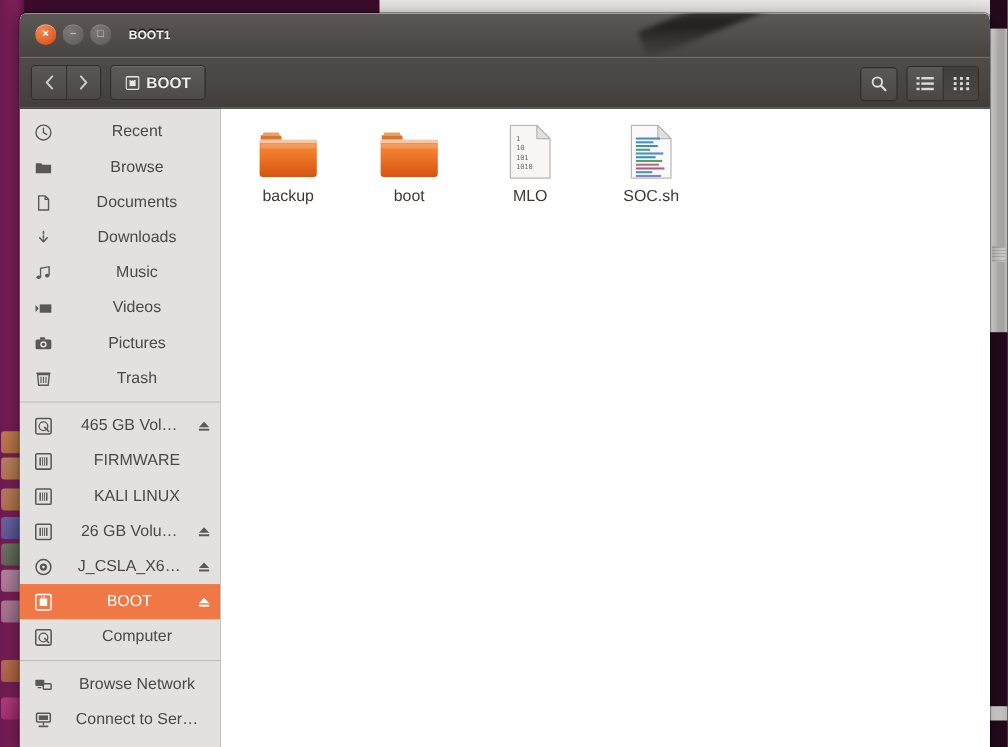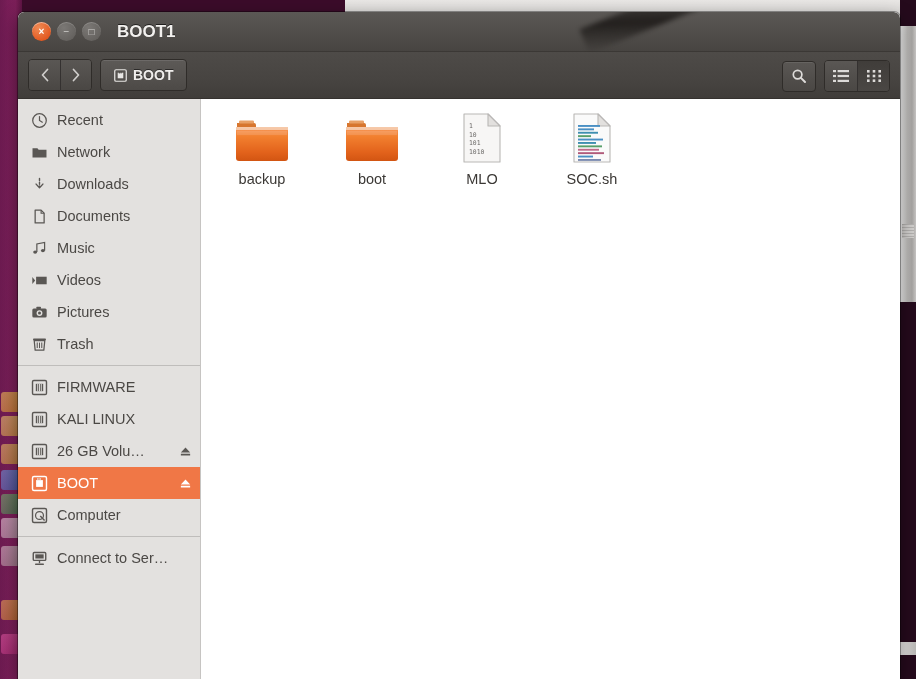--- a/index.html
+++ b/index.html
@@ -83,21 +83,21 @@
     color: #fff; font-weight: bold;
     box-shadow: inset 0 1px 0 rgba(255,255,255,.45);
   }
   #btn-min, #btn-max {
     background: radial-gradient(circle at 35% 30%, #7b7875, #65625f 75%, #575451);
     color: #d5d3d1;
     box-shadow: inset 0 1px 0 rgba(255,255,255,.18);
   }
   #window-title {
     margin-left: 16px; color: #f2f0ee;
-    font-size: 17px; font-weight: bold;
+    font-size: 11px; font-weight: bold;
     text-shadow: 0 -1px 0 rgba(0,0,0,.6);
   }
   #titlebar-smudge {
     position: absolute; right: 200px; top: -6px;
     width: 120px; height: 26px;
     background: linear-gradient(20deg, rgba(25,22,20,0) 0%, rgba(25,22,20,.85) 45%, rgba(25,22,20,0) 100%);
     transform: rotate(-22deg); filter: blur(2.5px);
     pointer-events: none;
   }
 
@@ -162,21 +162,21 @@
     display: flex; align-items: center;
     height: 32px; padding: 0 8px 0 12px;
     color: #4b4845; font-size: 14.5px;
     cursor: pointer; white-space: nowrap;
   }
   .side-item .s-icon {
     width: 18px; height: 18px; flex: none; margin-right: 9px;
     display: flex; align-items: center; justify-content: center;
     color: #5a5754;
   }
-  .side-item .s-label { flex: 1; overflow: hidden; text-overflow: ellipsis; }
+  .side-item .s-label { flex: 1; overflow: hidden; text-overflow: ellipsis; text-align: center; }
   .side-item .eject {
     flex: none; width: 14px; height: 14px;
     display: flex; align-items: center; justify-content: center;
     color: #5a5754;
   }
   .side-item.selected {
     background: #f07746; color: #ffffff;
   }
   .side-item.selected .s-icon,
   .side-item.selected .eject { color: #ffffff; }
@@ -322,39 +322,39 @@
               </svg>
             </span>
             <span class="s-label">Recent</span>
           </div>
           <div class="side-item">
             <span class="s-icon">
               <svg width="17" height="17" viewBox="0 0 18 18">
                 <path d="M1.6 4.6 h5.2 l1.3 1.6 h8.3 v8.2 h-14.8 z" fill="currentColor"></path>
               </svg>
             </span>
-            <span class="s-label">Network</span>
+            <span class="s-label">Browse</span>
+          </div>
+          <div class="side-item">
+            <span class="s-icon">
+              <svg width="17" height="17" viewBox="0 0 18 18">
+                <path d="M4.4 2.2 h6.3 l3.2 3.2 v10.4 h-9.5 z" fill="none" stroke="currentColor" stroke-width="1.35" stroke-linejoin="round"></path>
+                <path d="M10.7 2.3 v3.3 h3.2" fill="none" stroke="currentColor" stroke-width="1.2"></path>
+              </svg>
+            </span>
+            <span class="s-label">Documents</span>
           </div>
           <div class="side-item">
             <span class="s-icon">
               <svg width="17" height="17" viewBox="0 0 18 18">
                 <path d="M9 2.6 V11.4" stroke="currentColor" stroke-width="1.5" stroke-linecap="round" stroke-dasharray="2.2 1.8"></path>
                 <path d="M5.4 8.6 L9 12.4 L12.6 8.6" fill="none" stroke="currentColor" stroke-width="1.5" stroke-linecap="round" stroke-linejoin="round"></path>
               </svg>
             </span>
             <span class="s-label">Downloads</span>
-          </div>
-          <div class="side-item">
-            <span class="s-icon">
-              <svg width="17" height="17" viewBox="0 0 18 18">
-                <path d="M4.4 2.2 h6.3 l3.2 3.2 v10.4 h-9.5 z" fill="none" stroke="currentColor" stroke-width="1.35" stroke-linejoin="round"></path>
-                <path d="M10.7 2.3 v3.3 h3.2" fill="none" stroke="currentColor" stroke-width="1.2"></path>
-              </svg>
-            </span>
-            <span class="s-label">Documents</span>
           </div>
           <div class="side-item">
             <span class="s-icon">
               <svg width="17" height="17" viewBox="0 0 18 18">
                 <path d="M6.2 12.6 V4.2 L14.4 2.6 V11" fill="none" stroke="currentColor" stroke-width="1.3"></path>
                 <ellipse cx="4.4" cy="12.8" rx="2.1" ry="1.7" fill="currentColor"></ellipse>
                 <ellipse cx="12.6" cy="11.2" rx="2.1" ry="1.7" fill="currentColor"></ellipse>
               </svg>
             </span>
             <span class="s-label">Music</span>
@@ -392,20 +392,36 @@
               </svg>
             </span>
             <span class="s-label">Trash</span>
           </div>
         </div>
       <div class="side-sep"></div>
       <div id="devices-list">
           <div class="side-item">
             <span class="s-icon">
               <svg width="17" height="17" viewBox="0 0 18 18">
+                <rect x="1.6" y="1.6" width="14.8" height="14.8" rx="1.6" fill="none" stroke="currentColor" stroke-width="1.5"></rect>
+                <circle cx="9" cy="9" r="4.2" fill="none" stroke="currentColor" stroke-width="1.3"></circle>
+                <path d="M9.8 9.6 L14.4 14.4" stroke="currentColor" stroke-width="1.5"></path>
+              </svg>
+            </span>
+            <span class="s-label">465 GB Vol…</span>
+            <span class="eject">
+              <svg width="13" height="13" viewBox="0 0 14 14">
+                <path d="M7 2.6 L12 8 H2 Z" fill="currentColor"></path>
+                <rect x="2" y="9.4" width="10" height="1.9" fill="currentColor"></rect>
+              </svg>
+            </span>
+          </div>
+          <div class="side-item">
+            <span class="s-icon">
+              <svg width="17" height="17" viewBox="0 0 18 18">
                 <rect x="1.6" y="1.6" width="14.8" height="14.8" rx="1.4" fill="none" stroke="currentColor" stroke-width="1.5"></rect>
                 <rect x="5.1" y="5.1" width="7.8" height="7.8" fill="currentColor"></rect>
                 <g stroke="#e3e1df" stroke-width="1">
                   <path d="M7.1 5.1 V12.9"></path>
                   <path d="M9 5.1 V12.9"></path>
                   <path d="M10.9 5.1 V12.9"></path>
                 </g>
               </svg>
             </span>
             <span class="s-label">FIRMWARE</span>
@@ -437,20 +453,36 @@
               </svg>
             </span>
             <span class="s-label">26 GB Volu…</span>
             <span class="eject">
               <svg width="13" height="13" viewBox="0 0 14 14">
                 <path d="M7 2.6 L12 8 H2 Z" fill="currentColor"></path>
                 <rect x="2" y="9.4" width="10" height="1.9" fill="currentColor"></rect>
               </svg>
             </span>
           </div>
+          <div class="side-item">
+            <span class="s-icon">
+              <svg width="17" height="17" viewBox="0 0 18 18">
+                <circle cx="9" cy="9" r="7.2" fill="none" stroke="currentColor" stroke-width="1.5"></circle>
+                <circle cx="9" cy="9" r="3.5" fill="currentColor"></circle>
+                <circle cx="9" cy="9" r="1.3" fill="#e3e1df"></circle>
+              </svg>
+            </span>
+            <span class="s-label">J_CSLA_X6…</span>
+            <span class="eject">
+              <svg width="13" height="13" viewBox="0 0 14 14">
+                <path d="M7 2.6 L12 8 H2 Z" fill="currentColor"></path>
+                <rect x="2" y="9.4" width="10" height="1.9" fill="currentColor"></rect>
+              </svg>
+            </span>
+          </div>
           <div class="side-item selected">
             <span class="s-icon">
               <svg width="17" height="17" viewBox="0 0 18 18">
                 <rect x="1.6" y="1.6" width="14.8" height="14.8" rx="1.6" fill="none" stroke="currentColor" stroke-width="1.5"></rect>
                 <rect x="5.4" y="5.4" width="7.2" height="7.2" fill="currentColor"></rect>
                 <rect x="6.6" y="3.2" width="1.3" height="2.4" fill="#e3e1df"></rect>
                 <rect x="9" y="3.2" width="1.3" height="2.4" fill="#e3e1df"></rect>
               </svg>
             </span>
             <span class="s-label">BOOT</span>
@@ -467,20 +499,30 @@
                 <rect x="1.6" y="1.6" width="14.8" height="14.8" rx="1.6" fill="none" stroke="currentColor" stroke-width="1.5"></rect>
                 <circle cx="9" cy="9" r="4.2" fill="none" stroke="currentColor" stroke-width="1.3"></circle>
                 <path d="M9.8 9.6 L14.4 14.4" stroke="currentColor" stroke-width="1.5"></path>
               </svg>
             </span>
             <span class="s-label">Computer</span>
           </div>
         </div>
       <div class="side-sep"></div>
       <div id="network-list">
+          <div class="side-item">
+            <span class="s-icon">
+              <svg width="17" height="17" viewBox="0 0 18 18">
+                <rect x="1.2" y="4.2" width="8.6" height="6" rx="0.8" fill="currentColor"></rect>
+                <rect x="8.8" y="8" width="7.6" height="5.4" rx="0.8" fill="none" stroke="currentColor" stroke-width="1.4"></rect>
+                <path d="M3.4 11.8 h3.6" stroke="currentColor" stroke-width="1.3"></path>
+              </svg>
+            </span>
+            <span class="s-label">Browse Network</span>
+          </div>
           <div class="side-item">
             <span class="s-icon">
               <svg width="17" height="17" viewBox="0 0 18 18">
                 <rect x="2.4" y="2.6" width="13.2" height="8.4" rx="1" fill="none" stroke="currentColor" stroke-width="1.5"></rect>
                 <rect x="4.6" y="4.6" width="8.8" height="4.4" fill="currentColor"></rect>
                 <path d="M9 11.2 V14" stroke="currentColor" stroke-width="1.4"></path>
                 <path d="M5 15.2 h8" stroke="currentColor" stroke-width="1.6" stroke-linecap="round"></path>
               </svg>
             </span>
             <span class="s-label">Connect to Ser…</span>

